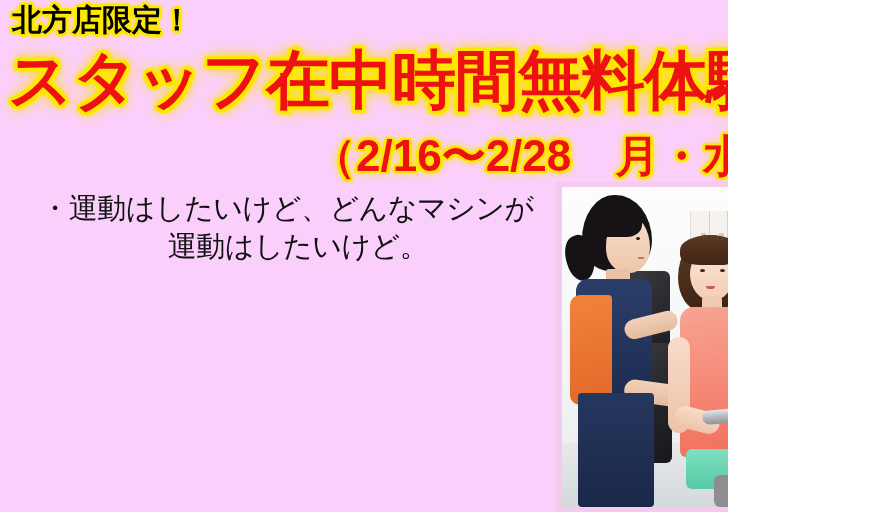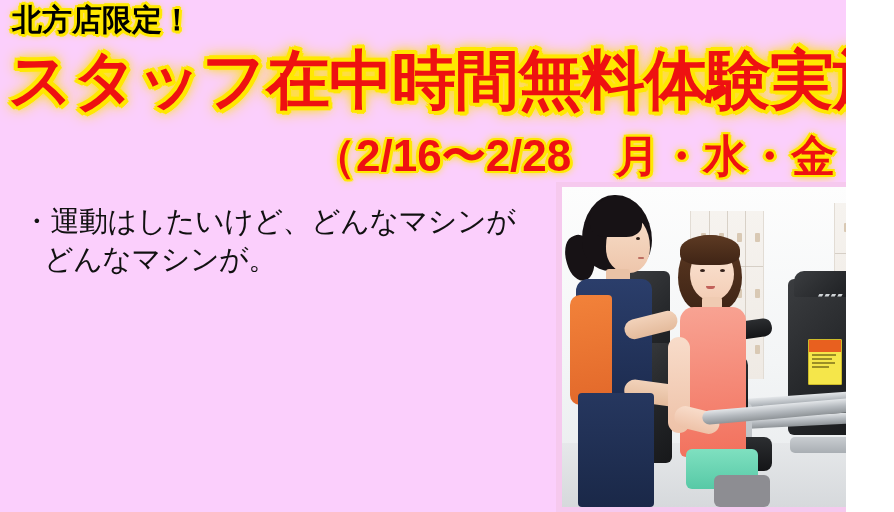--- a/index.html
+++ b/index.html
@@ -6,21 +6,21 @@
     margin: 0;
     padding: 0;
     background: #ffffff;
   }
   body {
     font-family: "Liberation Sans", "DejaVu Sans", sans-serif;
   }
 
   #poster {
     position: relative;
-    width: 846px;
+    width: 728px;
     height: 512px;
     overflow: hidden;
     background: #fbcffc;
   }
 
   
   #eyebrow {
     position: absolute;
     left: 12px;
     top: 2px;
@@ -77,22 +77,23 @@
        2px  2px 0 #ffe800,  -2px  2px 0 #ffe800,
        2px -2px 0 #ffe800,  -2px -2px 0 #ffe800,
        3px  1px 0 #ffe800,  -3px  1px 0 #ffe800,
        0 0 7px #ffe800, 0 0 11px #ffe800;
   }
 
   
   #bullets {
     position: absolute;
     left: 22px;
-    top: 202px;
+    top: 189px;
     width: 530px;
+    text-align: center;
   }
   .bullet {
     font-size: 29px;
     line-height: 38px;
     color: #111111;
     font-weight: normal;
     letter-spacing: -0.5px;
     margin-bottom: 14px;
     text-indent: 0;
   }
@@ -314,21 +315,21 @@
   <div id="eyebrow">北方店限定！</div>
 
   <div id="headline">スタッフ在中時間無料体験実施！</div>
 
   <div id="schedule">（2/16〜2/28　月・水・金・土）</div>
 
   <div id="bullets">
 
     <div class="bullet">
       <span class="b-text">・運動はしたいけど、どんなマシンが</span>
-      <span class="b-line2">どんなマシンが。</span>
+      <span class="b-line2">運動はしたいけど。</span>
     </div>
 
 
 
   </div>
 
 
   <div id="photo-frame">
     <div id="photo">
 

